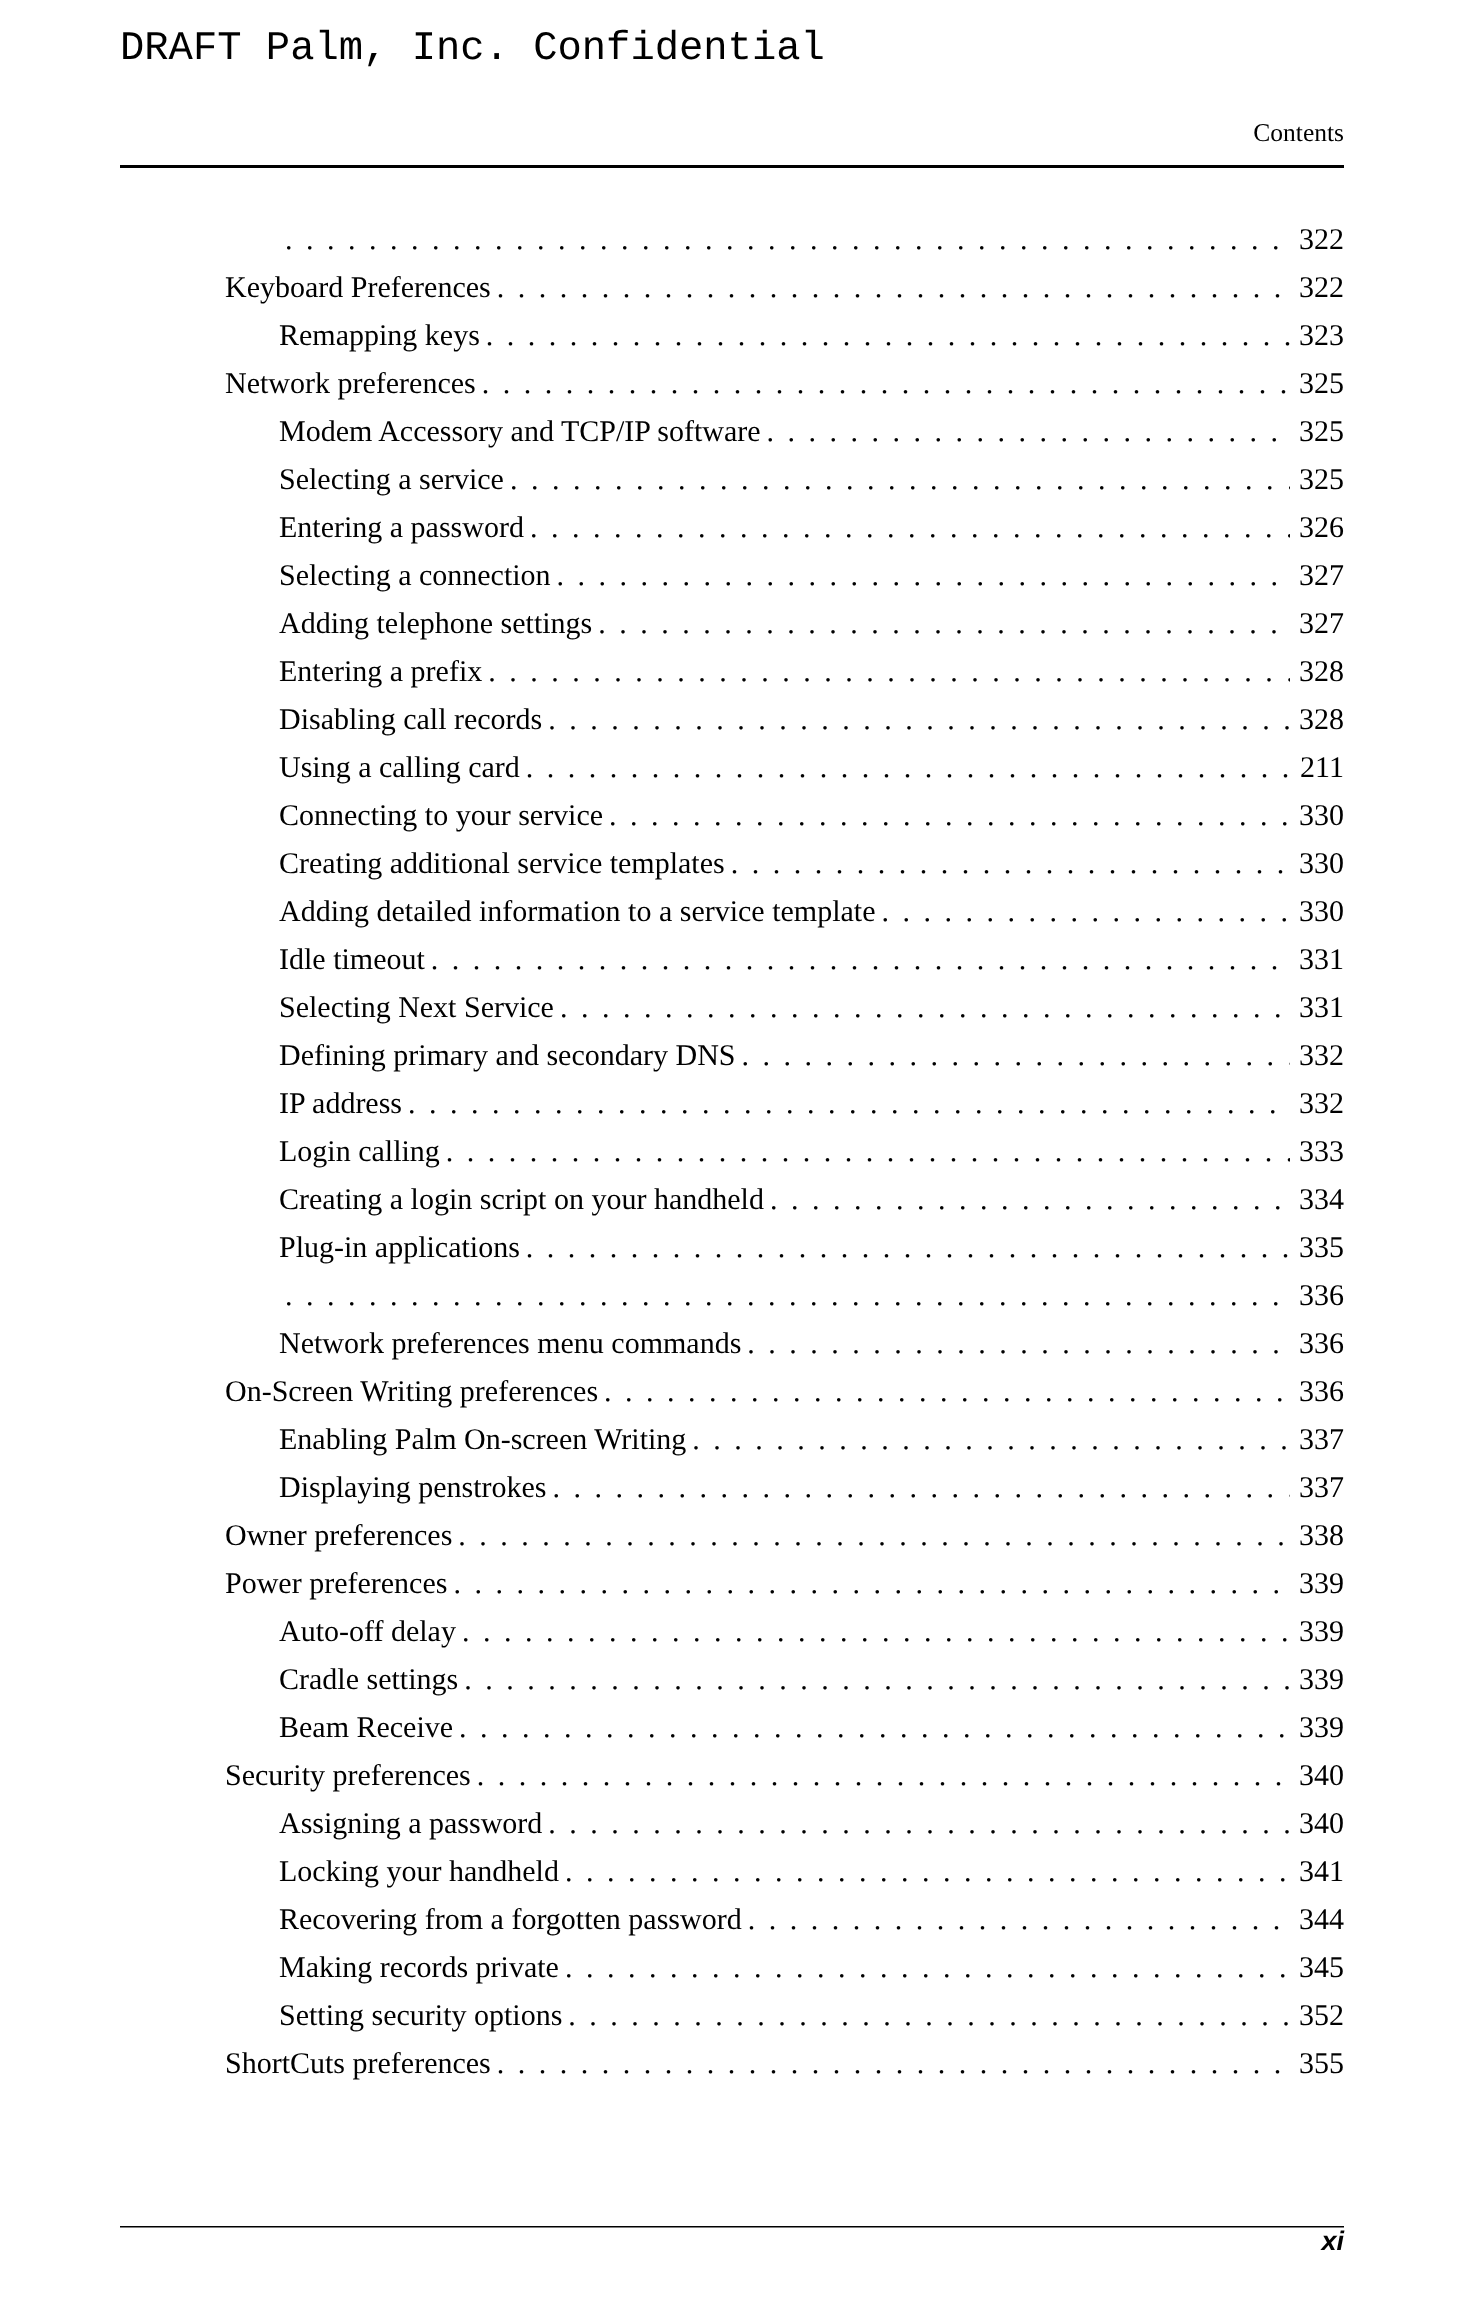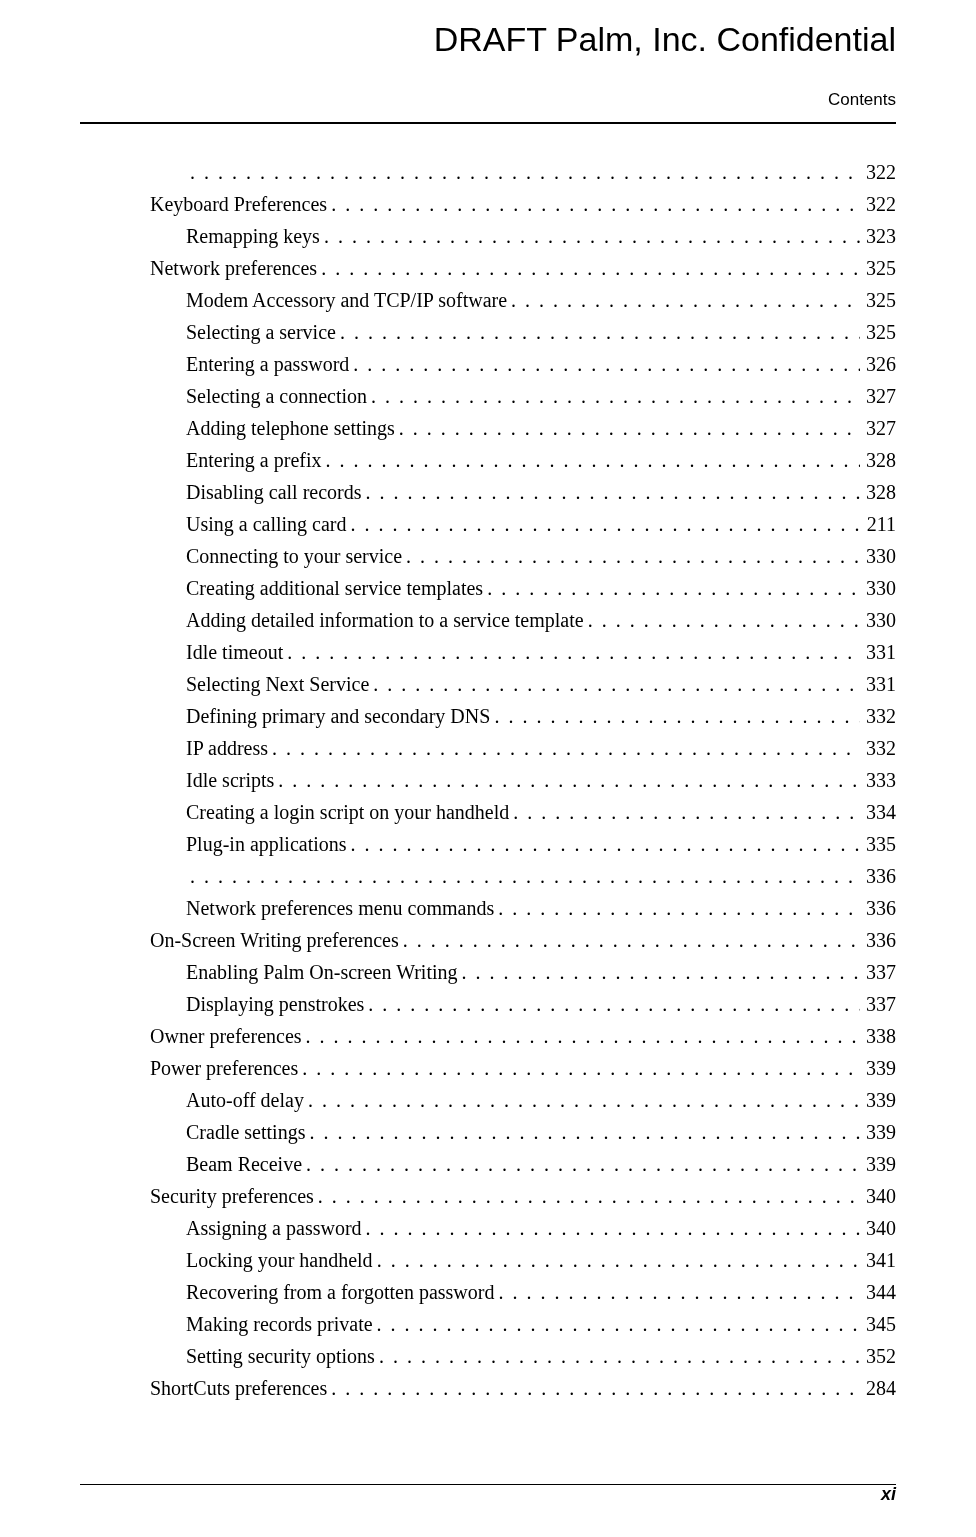--- a/index.html
+++ b/index.html
@@ -12,27 +12,27 @@
     line-height: 1.6;
   }
   .page {
     width: 976px;
     height: 1537px;
     box-sizing: border-box;
     position: relative;
     padding: 12px 80px 0 80px;
   }
   .draft-header {
-    font-family: Liberation Sans, sans-serif;
-    font-size: 34px;
-    text-align: right;
+    font-family: Liberation Mono, monospace;
+    font-size: 27px;
+    text-align: left;
     margin-bottom: 20px;
   }
   .section-label {
-    font-family: Liberation Sans, sans-serif;
+    font-family: Liberation Serif, serif;
     font-size: 17px;
     text-align: right;
     margin-bottom: 8px;
   }
   .top-rule {
     border: 0;
     border-top: 2px solid #000;
     margin: 0;
   }
   .toc {
@@ -184,21 +184,21 @@
         <span class="toc-title">Defining primary and secondary DNS</span>
         <span class="toc-leader"></span>
         <span class="toc-page">332</span>
       </div>
       <div class="toc-row level-2">
         <span class="toc-title">IP address</span>
         <span class="toc-leader"></span>
         <span class="toc-page">332</span>
       </div>
       <div class="toc-row level-2">
-        <span class="toc-title">Idle scripts</span>
+        <span class="toc-title">Login calling</span>
         <span class="toc-leader"></span>
         <span class="toc-page">333</span>
       </div>
       <div class="toc-row level-2">
         <span class="toc-title">Creating a login script on your handheld</span>
         <span class="toc-leader"></span>
         <span class="toc-page">334</span>
       </div>
       <div class="toc-row level-2">
         <span class="toc-title">Plug-in applications</span>
@@ -280,21 +280,21 @@
         <span class="toc-page">345</span>
       </div>
       <div class="toc-row level-2">
         <span class="toc-title">Setting security options</span>
         <span class="toc-leader"></span>
         <span class="toc-page">352</span>
       </div>
       <div class="toc-row level-1">
         <span class="toc-title">ShortCuts preferences</span>
         <span class="toc-leader"></span>
-        <span class="toc-page">284</span>
+        <span class="toc-page">355</span>
       </div>
     </div>
 
   <hr class="bottom-rule">
 
   <div class="page-num">xi</div>
 
 </div>
 
 </body></html>

